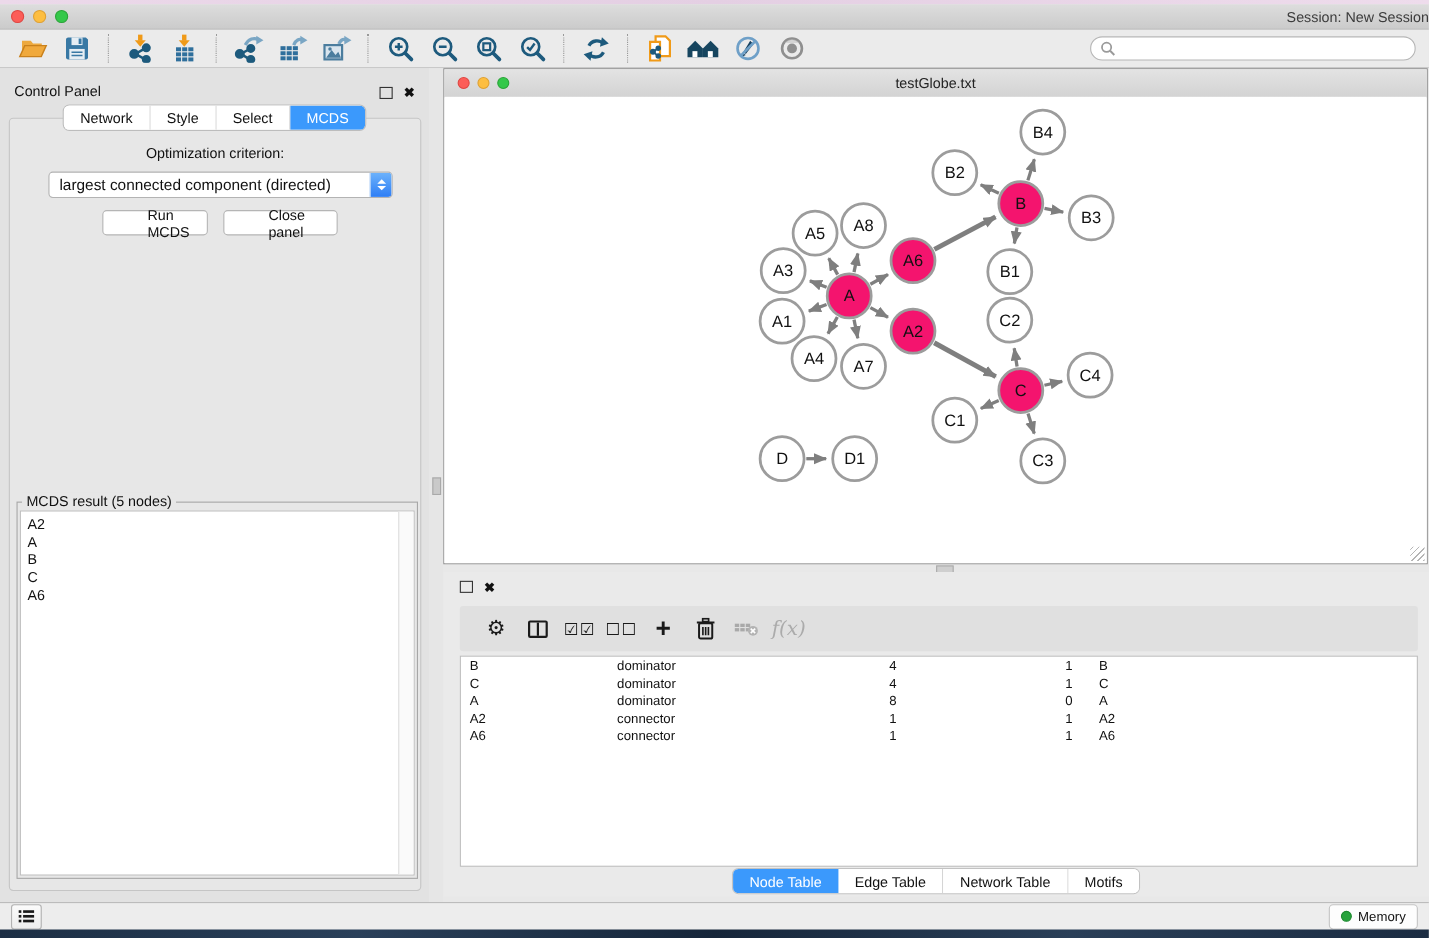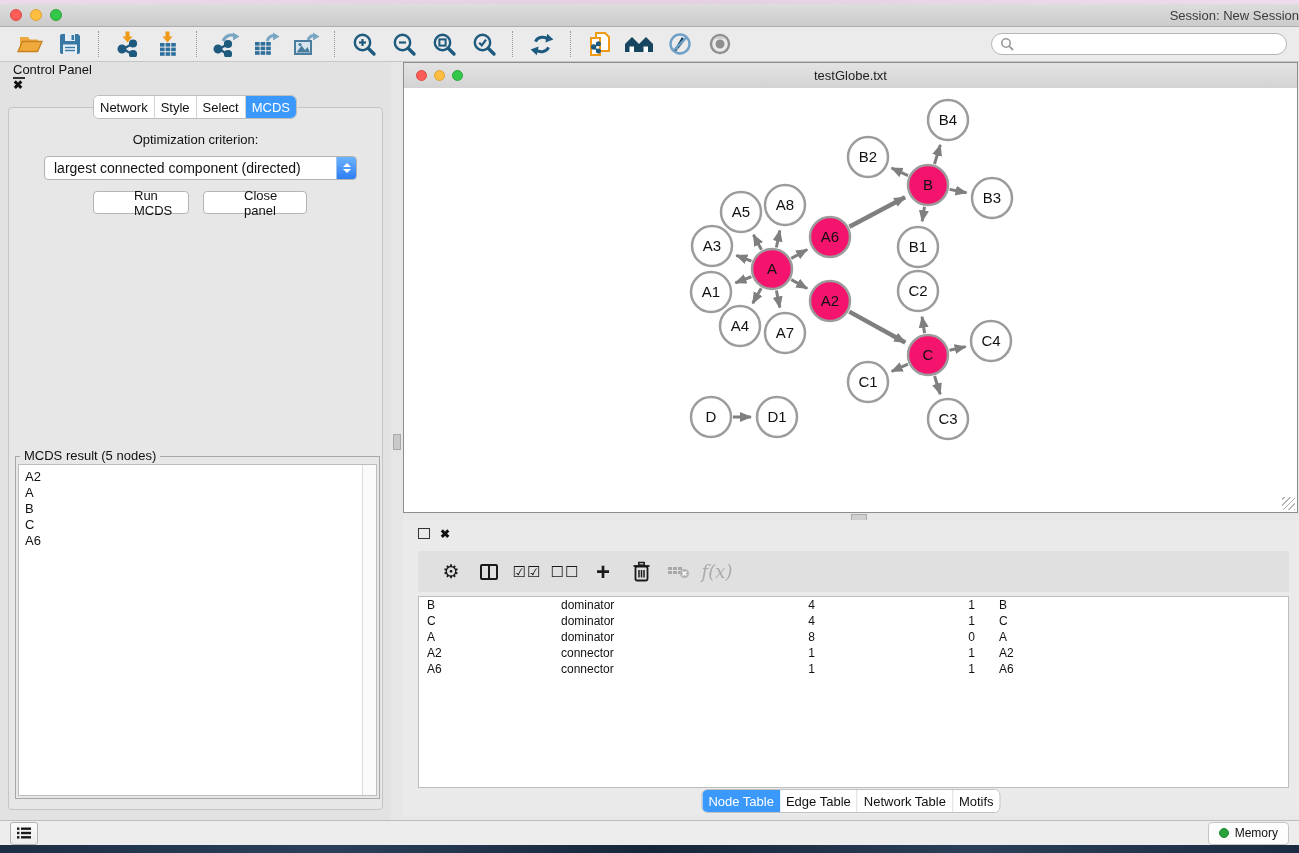--- a/index.html
+++ b/index.html
@@ -29,27 +29,27 @@
   .tbtn{height:30px;min-width:34px;display:flex;align-items:center;justify-content:center;margin:0 3px;}
   .tsep{width:1px;height:26px;border-left:1px dotted #999;margin:0 8px;}
   .spacer{flex:1;}
   .search-pill{width:296px;height:22px;border:1px solid #b6b6b6;border-radius:11px;background:#fff;
     display:flex;align-items:center;padding:0 8px;box-sizing:border-box;margin-right:2px;}
   .search-pill input{border:none;outline:none;flex:1;font-size:12px;font-family:"Liberation Sans",sans-serif;background:transparent;margin-left:5px;}
   
   .main{position:absolute;left:0;top:62px;width:1299px;height:758px;display:flex;}
   
   .control-panel{width:390px;background:#e2e2e2;position:relative;flex:none;}
-  .cp-header{height:28px;display:flex;align-items:flex-start;padding:0 13px;flex-direction:column;}
+  .cp-header{height:28px;display:flex;align-items:flex-end;padding:0 13px;}
   .cp-title{font-size:13px;color:#111;flex:1;}
   .win-float{width:10px;height:9px;border:1.6px solid #333;display:inline-block;margin-right:10px;}
   .win-close{font-size:12px;font-weight:bold;color:#111;line-height:1;}
   .cp-tabs{position:absolute;top:33px;left:50%;transform:translateX(-50%);display:flex;z-index:3;
     border:1px solid #bdbdbd;border-radius:6px;overflow:hidden;background:#fff;height:22px;}
-  .seg{padding:0 6px;font-size:13px;color:#111;display:flex;align-items:center;border-right:1px solid #d4d4d4;background:#fff;}
+  .seg{padding:0 15px;font-size:13px;color:#111;display:flex;align-items:center;border-right:1px solid #d4d4d4;background:#fff;}
   .seg:last-child{border-right:none;}
   .seg.active{background:#3b99fc;color:#fff;border-right:none;}
   .cp-body{position:absolute;left:8px;right:7px;top:45px;bottom:10px;
     border:1px solid #c5c5c5;border-radius:4px;background:#e7e7e7;}
   .opt-label{position:absolute;top:24px;left:0;right:0;text-align:center;font-size:13px;color:#111;}
   .dropdown{position:absolute;top:48px;left:35px;width:313px;height:24px;background:#fff;
     border:1px solid #b3b3b3;border-radius:4px;display:flex;align-items:center;box-sizing:border-box;overflow:hidden;}
   .dropdown .dd-value{flex:1;font-size:14px;color:#111;padding-left:9px;white-space:nowrap;}
   .dd-stepper{width:19px;height:100%;background:linear-gradient(#6cb2fb,#2e7ef5);display:flex;flex-direction:column;
     align-items:center;justify-content:center;gap:2px;border-left:1px solid #9cc4f4;}

